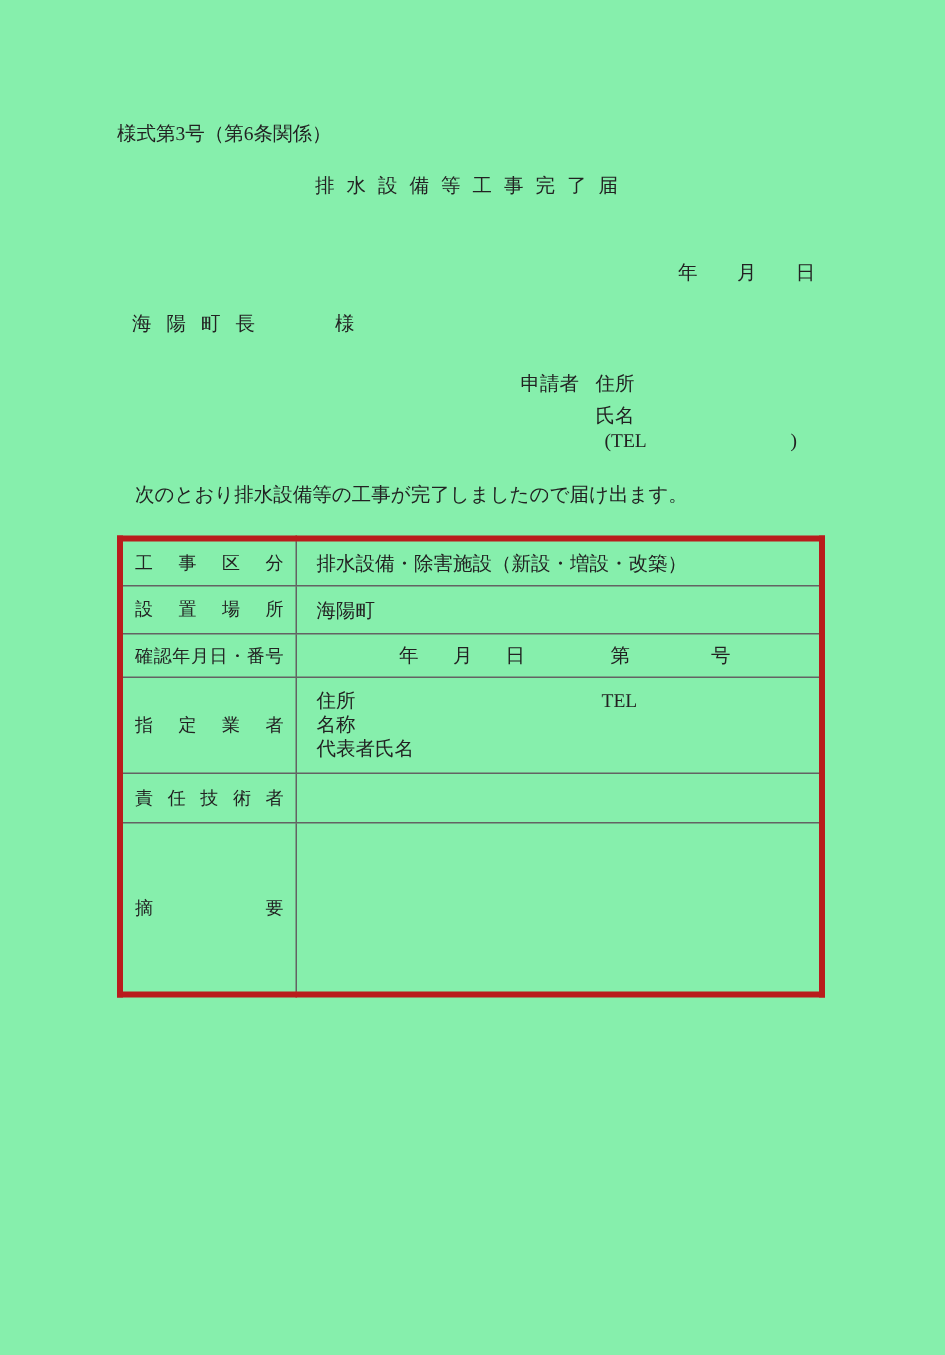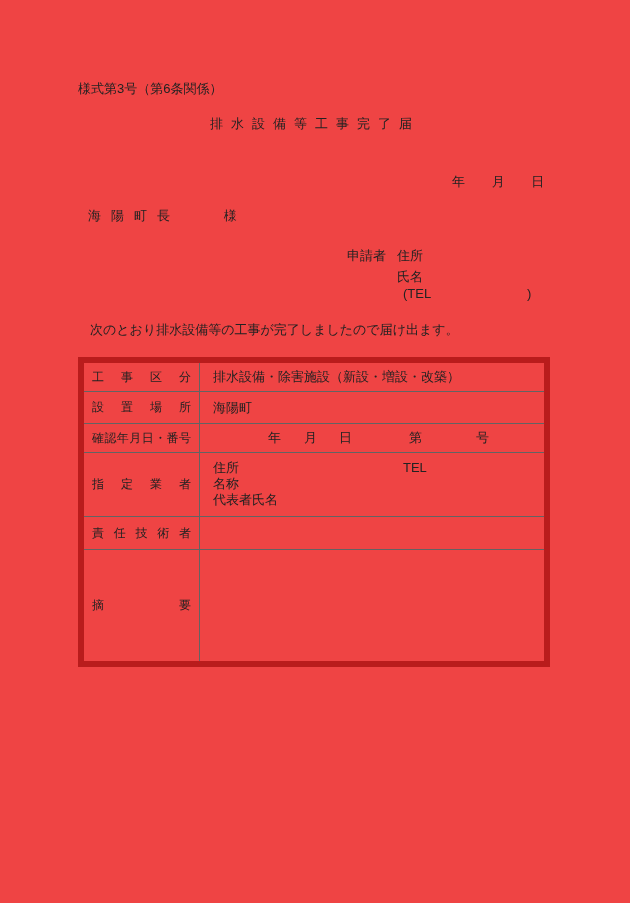--- a/index.html
+++ b/index.html
@@ -1,20 +1,20 @@
 <!DOCTYPE html>
 <html><head>
 <meta charset="utf-8">
 <style>
   html,body{margin:0;padding:0;background:#fbfbfb;}
   .page{
     position:relative;
     width:630px;height:903px;
-    background:#ef4444;
-    font-family:Liberation Sans, sans-serif;
+    background:#86efac;
+    font-family:Liberation Serif, serif;
     color:#222;
     font-size:13px;
     line-height:1;
     overflow:hidden;
   }
   .abs{position:absolute;white-space:nowrap;}
   .form-number{left:78px;top:82px;}
   .doc-title{left:0;right:0;top:117px;text-align:center;letter-spacing:8px;}
   .date-line{left:452px;top:175px;}
   .date-line .gap{display:inline-block;margin-left:23px;}
@@ -26,21 +26,21 @@
   .applicant-name{left:397px;top:270px;}
   .tel-open{left:403px;top:287px;}
   .tel-close{left:527px;top:287px;}
   .intro{left:90px;top:323px;}
 
   .form-table{
     position:absolute;left:78px;top:357px;
     width:472px;
     border-collapse:collapse;
     table-layout:fixed;
-    border:6px solid #b91c1c;
+    border:4px solid #b91c1c;
     font-size:13px;
   }
   .form-table th,.form-table td{
     border:1px solid #636363;
     vertical-align:middle;
     font-weight:normal;
     padding:0;
   }
   .form-table th{width:115px;}
   .form-table .jlabel{

